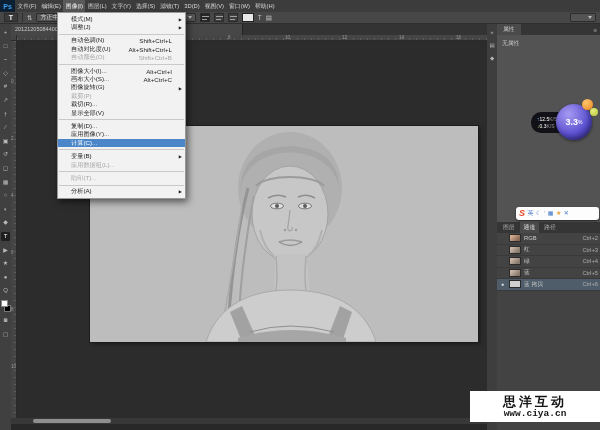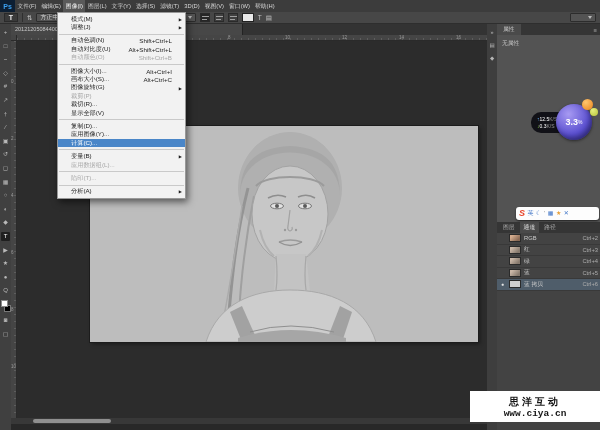--- a/index.html
+++ b/index.html
@@ -142,21 +142,21 @@
   .mi-short { margin-left:auto; padding-right:7px; }
   .mi-arrow { position:absolute; right:3px; font-size:4.2px; top:1.8px; }
   .mi.disabled { color:#a8a8a8; }
   .mi.hl { background:#4a86c8; color:#ffffff; }
   .mi.sep { height:1px; background:#c9c9c9; margin:2px 1px; padding:0; }
 
   
   .watermark { position:absolute; left:470px; top:391px; width:130px; height:31px; background:#ffffff;
                z-index:120; display:flex; flex-direction:column; align-items:center; justify-content:center;
                color:#141414; font-weight:bold; }
-  .wm1 { font-size:10px; letter-spacing:3px; line-height:14px; }
+  .wm1 { font-size:13px; letter-spacing:3px; line-height:14px; }
   .wm2 { font-size:9.5px; font-family:"Liberation Mono", monospace; line-height:10px; }
 </style>
 </head>
 <body>
 
 <div id="app">
 
   <div class="menubar">
     <span class="ps-logo">Ps</span>
     <div class="mb-items">

